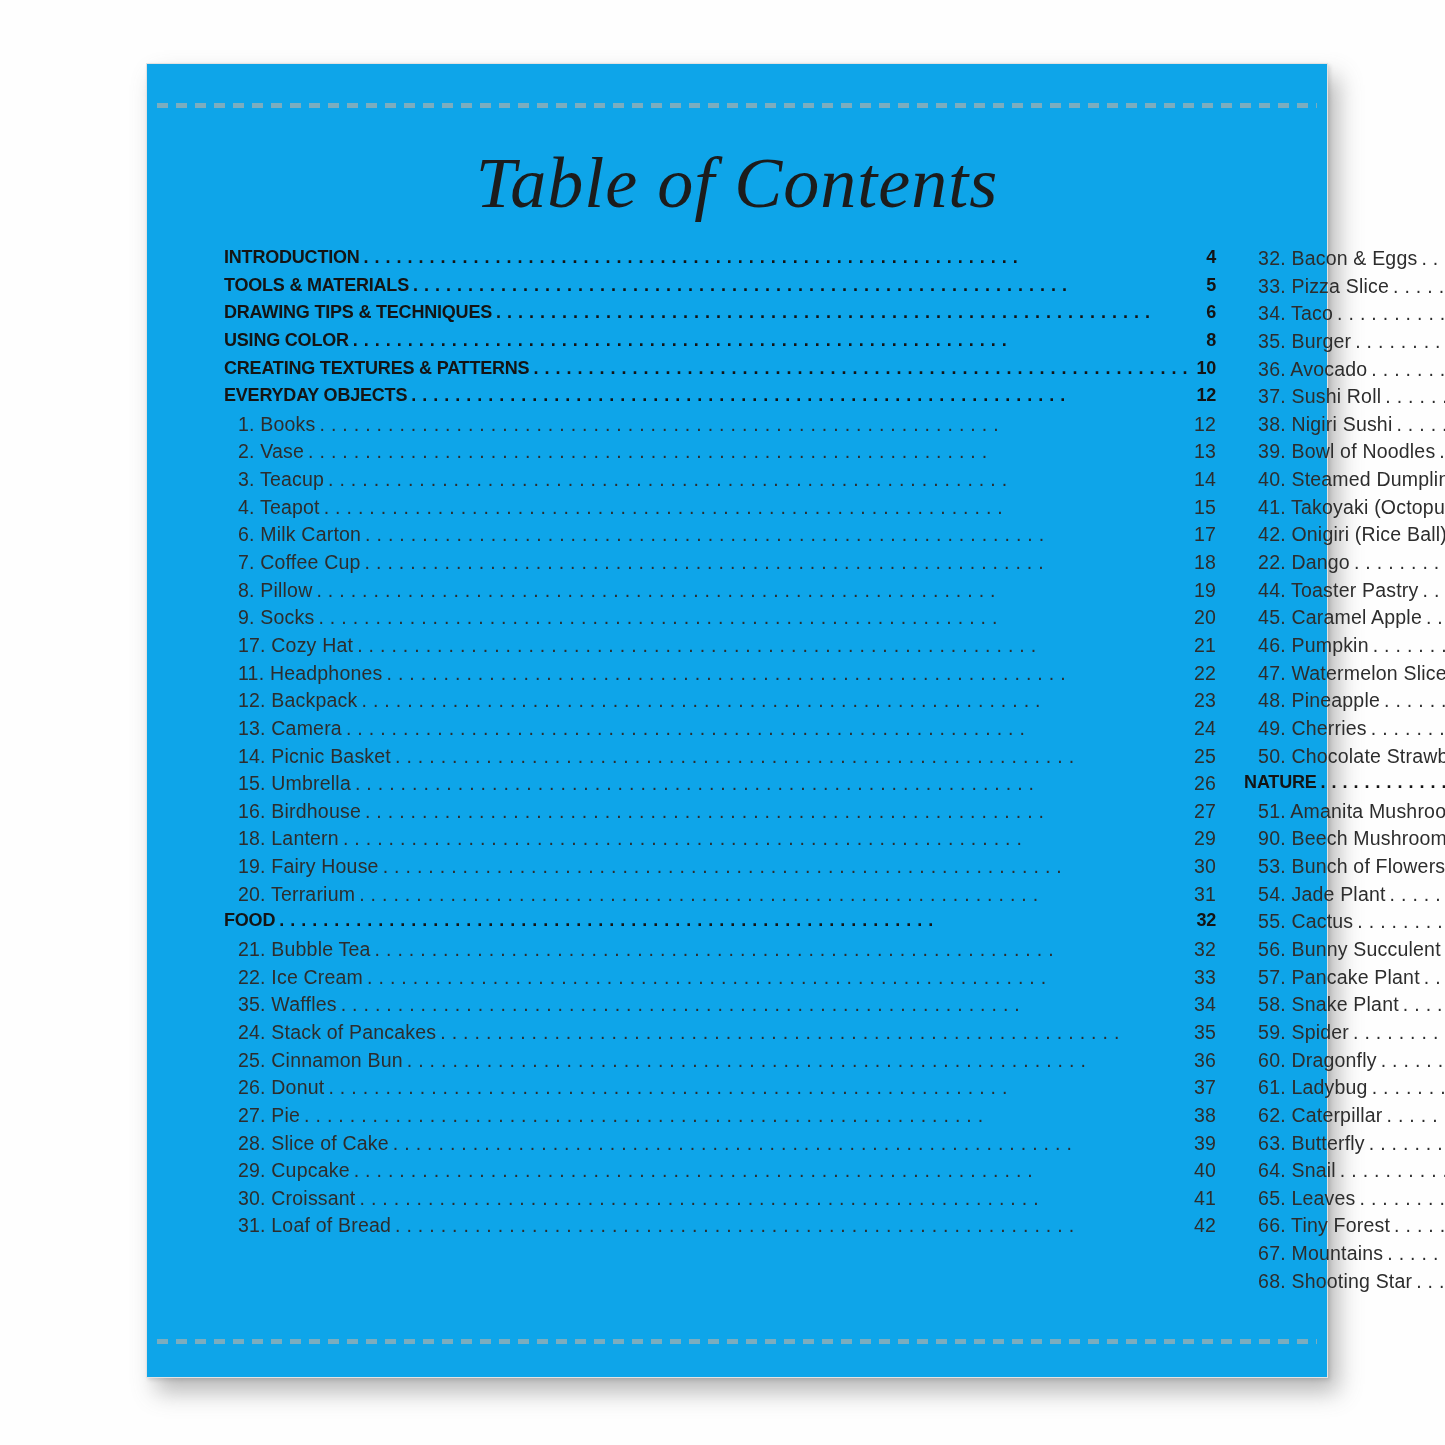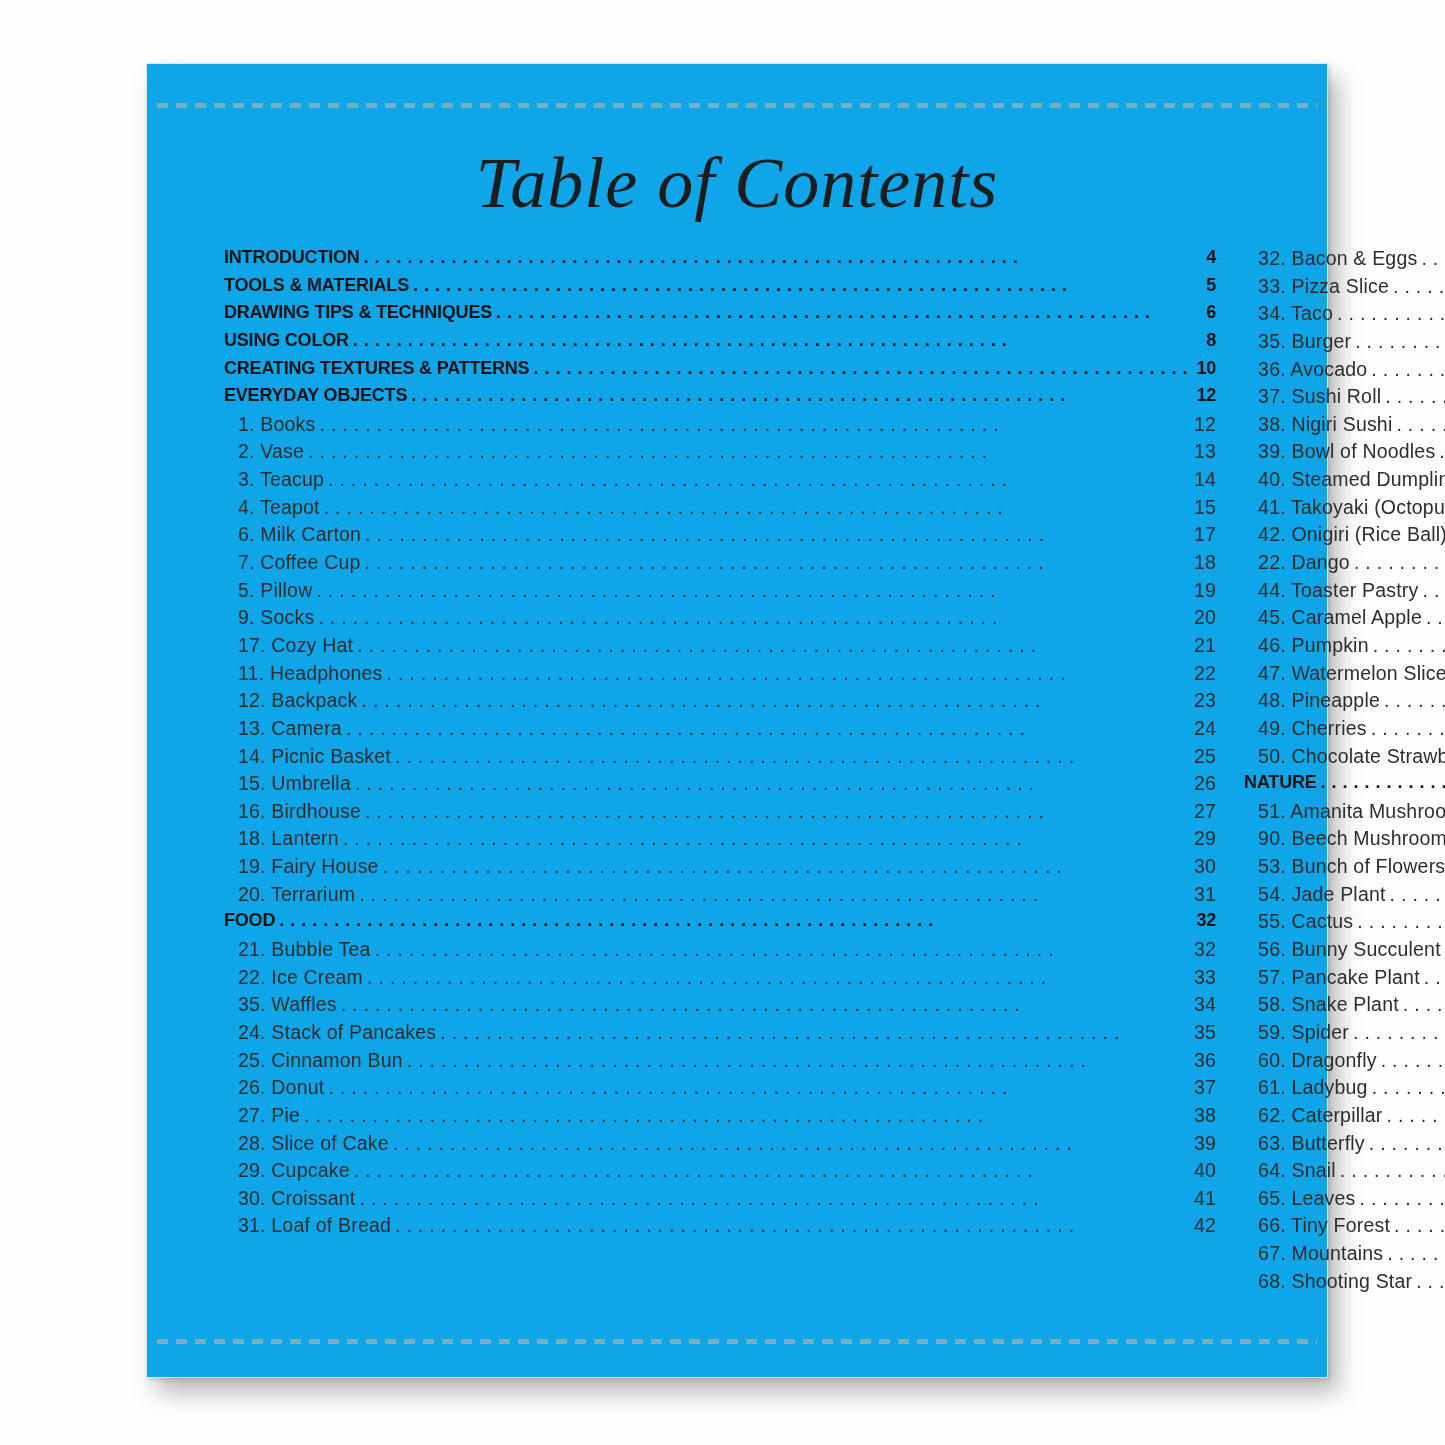--- a/index.html
+++ b/index.html
@@ -160,21 +160,21 @@
             <span class="label">6. Milk Carton</span>
             <span class="dots"></span>
             <span class="pg">17</span>
           </div>
           <div class="row">
             <span class="label">7. Coffee Cup</span>
             <span class="dots"></span>
             <span class="pg">18</span>
           </div>
           <div class="row">
-            <span class="label">5. Pillow</span>
+            <span class="label">8. Pillow</span>
             <span class="dots"></span>
             <span class="pg">19</span>
           </div>
           <div class="row">
             <span class="label">9. Socks</span>
             <span class="dots"></span>
             <span class="pg">20</span>
           </div>
           <div class="row">
             <span class="label">17. Cozy Hat</span>

